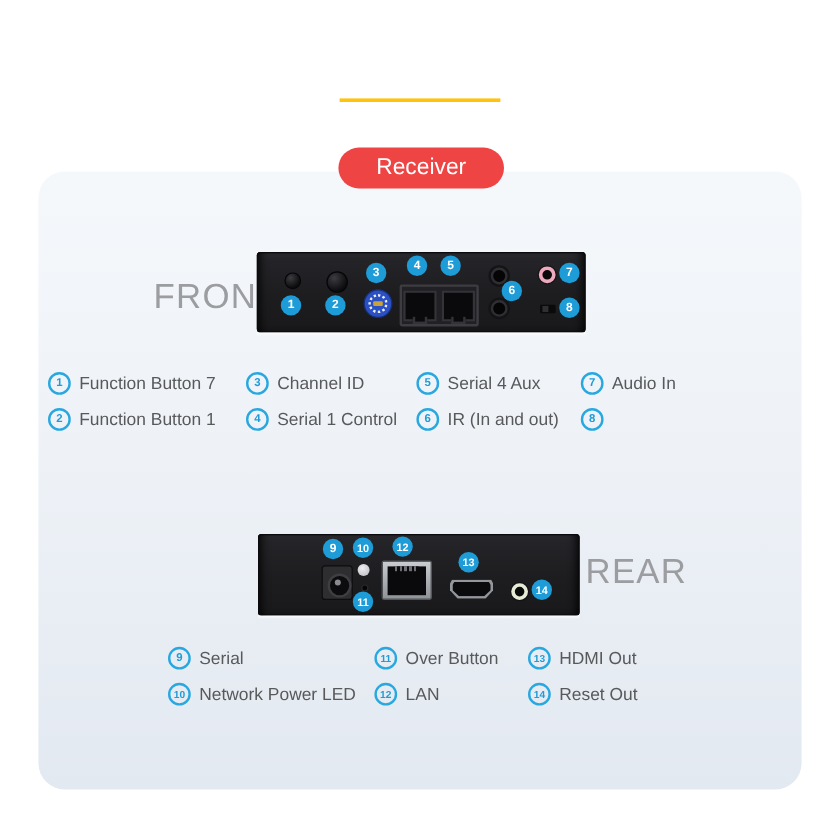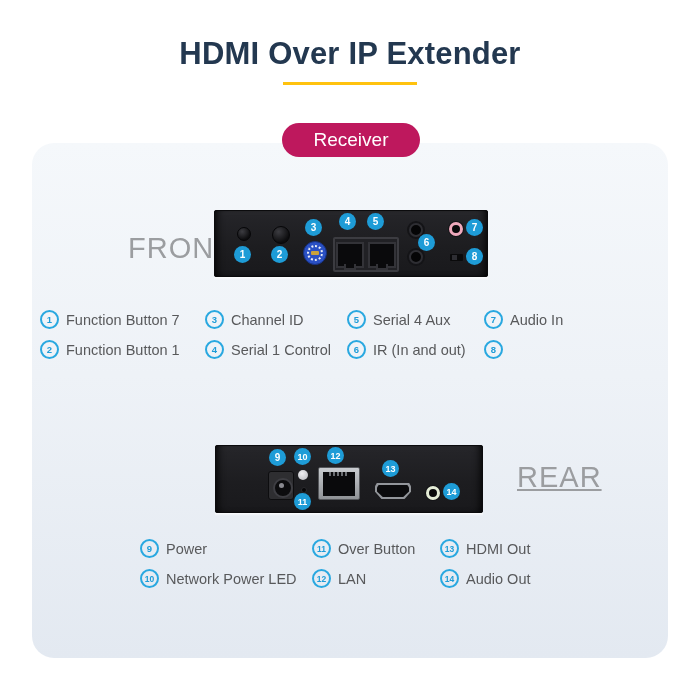--- a/index.html
+++ b/index.html
@@ -5,21 +5,21 @@
   html,body{margin:0;padding:0;background:#ffffff;width:700px;height:700px;overflow:hidden;
     font-family:"Liberation Sans","DejaVu Sans",sans-serif;}
   .stage{position:relative;width:700px;height:700px;background:#ffffff;}
 
   
   .title{position:absolute;left:0;top:36px;width:700px;text-align:center;
     font-size:31px;font-weight:bold;color:#233850;letter-spacing:.2px;}
   .accent-rule{position:absolute;left:283px;top:82px;width:134px;height:3px;background:#FFC20E;}
 
   .badge{position:absolute;left:282px;top:123px;width:138px;height:34px;border-radius:17px;
-    background:#be185d;color:#ffffff;font-size:19px;display:flex;align-items:center;
+    background:#ef4444;color:#ffffff;font-size:19px;display:flex;align-items:center;
     justify-content:center;z-index:3;}
 
   
   .panel{position:absolute;left:32px;top:143px;width:636px;height:515px;border-radius:22px;
     background:linear-gradient(180deg,#F5F8FB 0%,#EEF2F7 45%,#E3E9F1 100%);z-index:1;}
 
   .view-label{position:absolute;font-size:29px;color:#9B9DA0;letter-spacing:1px;z-index:2;}
 
   
   .device{position:absolute;z-index:2;border-radius:3px;
@@ -72,21 +72,20 @@
   .legend-num{width:15px;height:15px;border-radius:50%;border:2px solid #29A8E0;color:#1E9CD7;
     font-size:9.5px;font-weight:bold;display:flex;align-items:center;justify-content:center;
     background:transparent;flex:0 0 auto;}
   .legend-label{font-size:14.5px;color:#58595B;white-space:nowrap;}
 </style>
 </head>
 <body>
 
 <div class="stage">
 
-  <div class="title">HDMI Over IP Extender</div>
   <div class="accent-rule"></div>
   <div class="badge">Receiver</div>
 
   <div class="panel"></div>
 
   <div class="view-label" style="left:128px;top:232px;">FRONT</div>
 
   <div class="device" style="left:214px;top:210px;width:274px;height:67px;">
     <div class="hw round-btn" style="left:23px;top:17px;width:12px;height:12px;"></div>
     <div class="hw round-btn" style="left:58px;top:16px;width:16px;height:16px;"></div>
@@ -139,21 +138,21 @@
     <span class="legend-label">IR (In and out)</span>
   </div>
   <div class="legend-item" style="left:484px;top:310px;">
     <span class="legend-num">7</span>
     <span class="legend-label">Audio In</span>
   </div>
   <div class="legend-item" style="left:484px;top:340px;">
     <span class="legend-num">8</span>
   </div>
 
-  <div class="view-label" style="left:517px;top:461px;text-decoration:underline;">REAR</div>
+  <div class="view-label" style="left:488px;top:461px;">REAR</div>
 
   <div class="device" style="left:215px;top:445px;width:268px;height:68px;">
     <div class="hw dc-jack" style="left:53px;top:26px;width:24px;height:27px;">
       <div class="dc-ring"></div>
       <div class="dc-pin"></div>
     </div>
     <div class="hw led" style="left:83px;top:25px;width:10px;height:10px;"></div>
     <div class="hw reset-hole" style="left:86px;top:42px;width:4px;height:4px;"></div>
     <div class="hw lan" style="left:103px;top:22px;width:40px;height:31px;">
       <div class="lan-port">
@@ -169,36 +168,36 @@
 
   <div class="callout" style="left:269px;top:449px;">9</div>
   <div class="callout" style="left:294px;top:448px;font-size:9px;">10</div>
   <div class="callout" style="left:294px;top:493px;font-size:9px;">11</div>
   <div class="callout" style="left:327px;top:447px;font-size:9px;">12</div>
   <div class="callout" style="left:382px;top:460px;font-size:9px;">13</div>
   <div class="callout" style="left:443px;top:483px;font-size:9px;">14</div>
 
   <div class="legend-item" style="left:140px;top:539px;">
     <span class="legend-num">9</span>
-    <span class="legend-label">Power</span>
+    <span class="legend-label">Serial</span>
   </div>
   <div class="legend-item" style="left:140px;top:569px;">
     <span class="legend-num" style="font-size:8.5px;">10</span>
     <span class="legend-label">Network Power LED</span>
   </div>
   <div class="legend-item" style="left:312px;top:539px;">
     <span class="legend-num" style="font-size:8.5px;">11</span>
     <span class="legend-label">Over Button</span>
   </div>
   <div class="legend-item" style="left:312px;top:569px;">
     <span class="legend-num" style="font-size:8.5px;">12</span>
     <span class="legend-label">LAN</span>
   </div>
   <div class="legend-item" style="left:440px;top:539px;">
     <span class="legend-num" style="font-size:8.5px;">13</span>
     <span class="legend-label">HDMI Out</span>
   </div>
   <div class="legend-item" style="left:440px;top:569px;">
     <span class="legend-num" style="font-size:8.5px;">14</span>
-    <span class="legend-label">Audio Out</span>
+    <span class="legend-label">Reset Out</span>
   </div>
 
 </div>
 
 </body></html>

